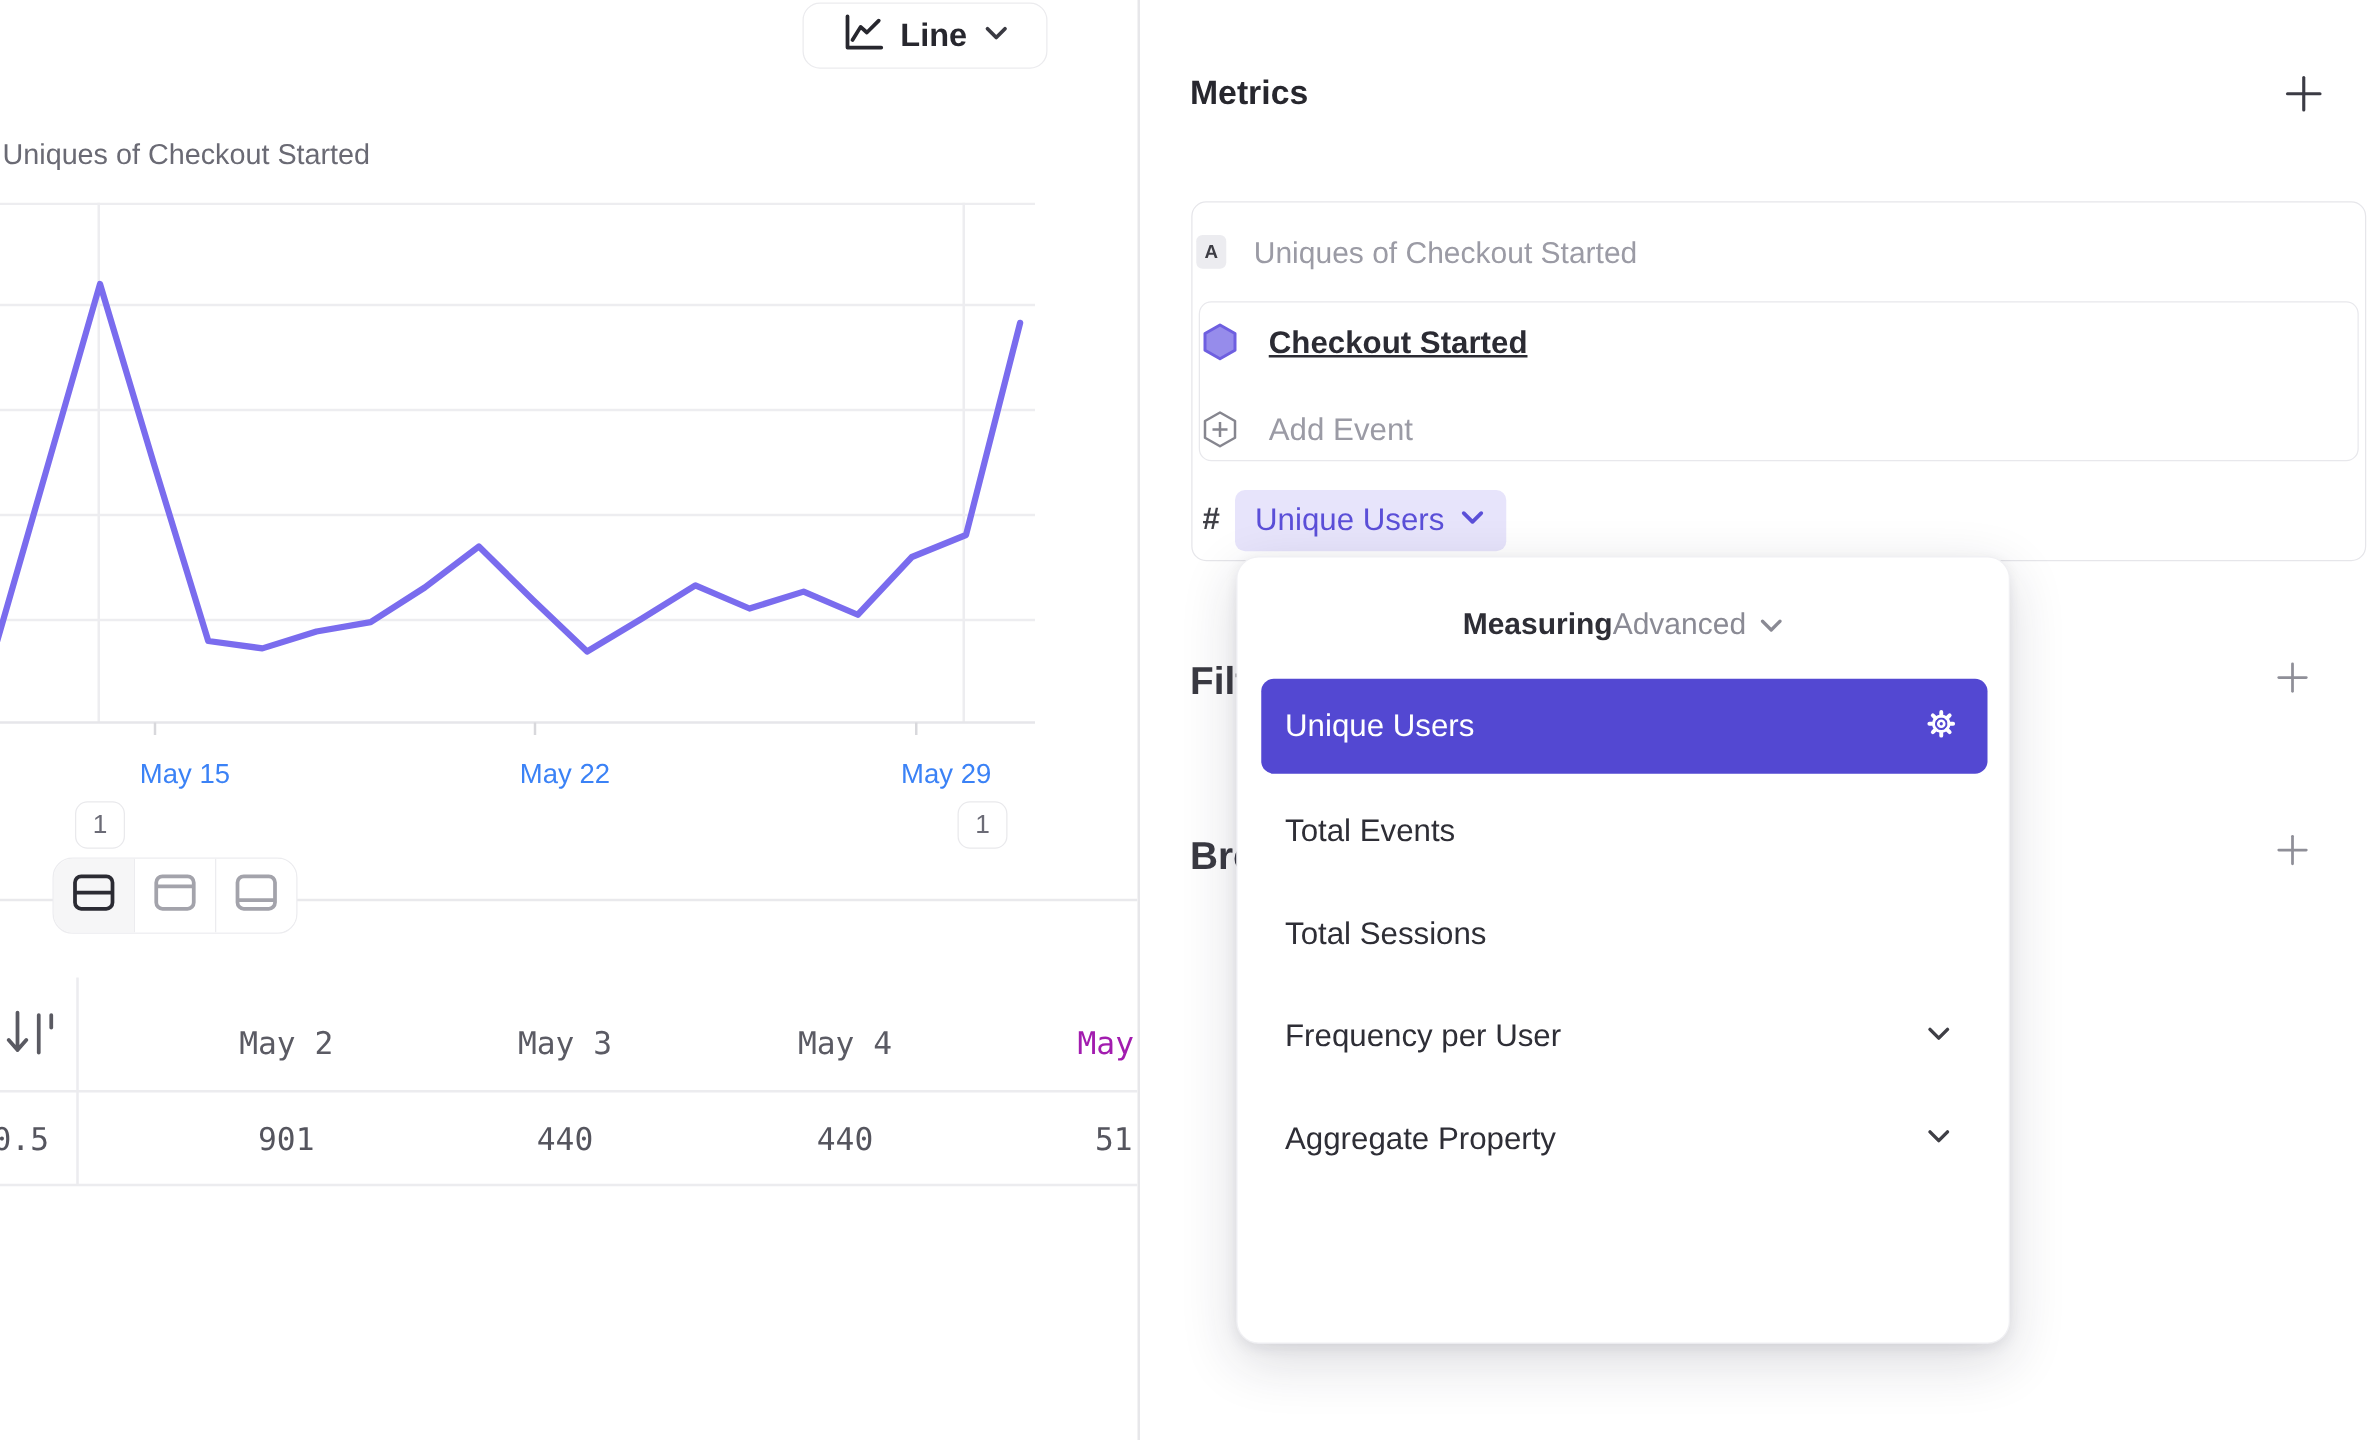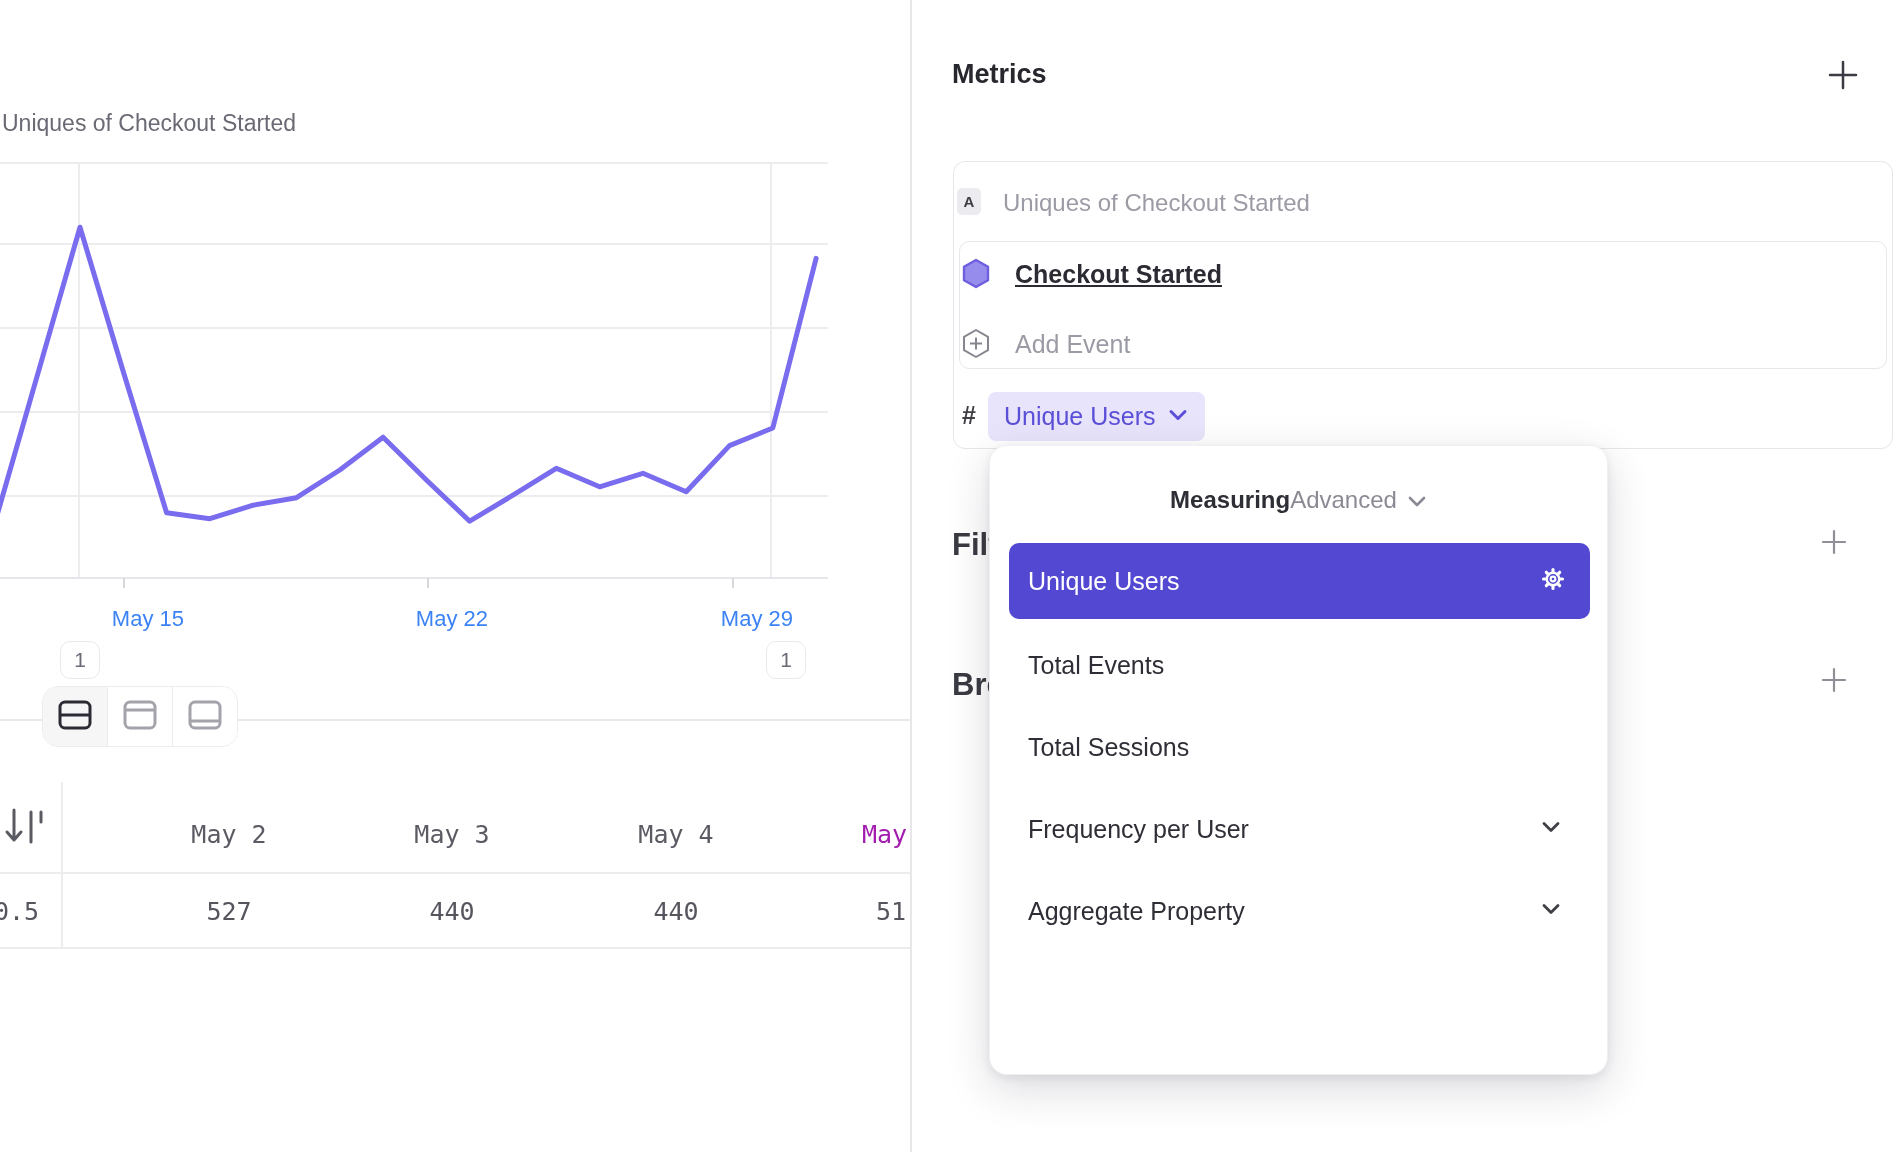--- a/index.html
+++ b/index.html
@@ -87,20 +87,34 @@
   .pop-item.i0 { top:190px; } .pop-item.i1 { top:272px; } .pop-item.i2 { top:354px; }
   .pop-item.i3 { top:436px; } .pop-item.i4 { top:518px; }
 </style>
 </head>
 <body>
 
 <div class="app">
 
   <div class="left-panel">
 
+    <div class="line-btn">
+      <span>
+        <svg width="36" height="36" viewBox="0 0 36 36" fill="none">
+          <path d="M6 5 V30 H33" stroke="#27272e" stroke-width="3" stroke-linecap="round" stroke-linejoin="round"></path>
+          <polyline points="10,24 16.5,13.5 21.5,18 31,8.5" stroke="#27272e" stroke-width="3" fill="none" stroke-linecap="round" stroke-linejoin="round"></polyline>
+        </svg>
+      </span>
+      <span class="lbl">Line</span>
+      <span>
+        <svg width="22" height="14" viewBox="0 0 22 14" fill="none">
+          <polyline points="4,4 11,11 18,4" stroke="#3a3a42" stroke-width="3" fill="none" stroke-linecap="round" stroke-linejoin="round"></polyline>
+        </svg>
+      </span>
+    </div>
 
     <div class="chart-title">Uniques of Checkout Started</div>
 
     <svg class="chart-svg" width="828" height="430" viewBox="0 0 828 430">
 
       <line x1="0" y1="1" x2="828" y2="1" stroke="#ededf0" stroke-width="2"></line>
       <line x1="0" y1="82" x2="828" y2="82" stroke="#ededf0" stroke-width="2"></line>
       <line x1="0" y1="166" x2="828" y2="166" stroke="#ededf0" stroke-width="2"></line>
       <line x1="0" y1="250" x2="828" y2="250" stroke="#ededf0" stroke-width="2"></line>
       <line x1="0" y1="334" x2="828" y2="334" stroke="#ededf0" stroke-width="2"></line>
@@ -163,21 +177,21 @@
         <line x1="39" y1="10" x2="39" y2="20" stroke="#5a5a62" stroke-width="3" stroke-linecap="round"></line>
       </svg>
     </span>
 
     <div class="tbl-cell tbl-head cell-c0">May 2</div>
     <div class="tbl-cell tbl-head cell-c1">May 3</div>
     <div class="tbl-cell tbl-head cell-c2">May 4</div>
     <div class="frag" style="left:862px; top:820px; font-size:25px; color:#a21caf;">May</div>
 
     <div class="frag" style="left:-6px; top:897px; font-size:25px; color:#55555e;">0.5</div>
-    <div class="tbl-cell tbl-val cell-c0">527</div>
+    <div class="tbl-cell tbl-val cell-c0">901</div>
     <div class="tbl-cell tbl-val cell-c1">440</div>
     <div class="tbl-cell tbl-val cell-c2">440</div>
     <div class="frag" style="left:876px; top:897px; font-size:25px; color:#55555e;">51</div>
   </div>
 
   <div class="v-divider"></div>
 
   <div class="metrics-title">Metrics</div>
   <button class="icon-btn" style="left:1826px; top:58px;">
     <svg width="34" height="34" viewBox="0 0 34 34" fill="none">

